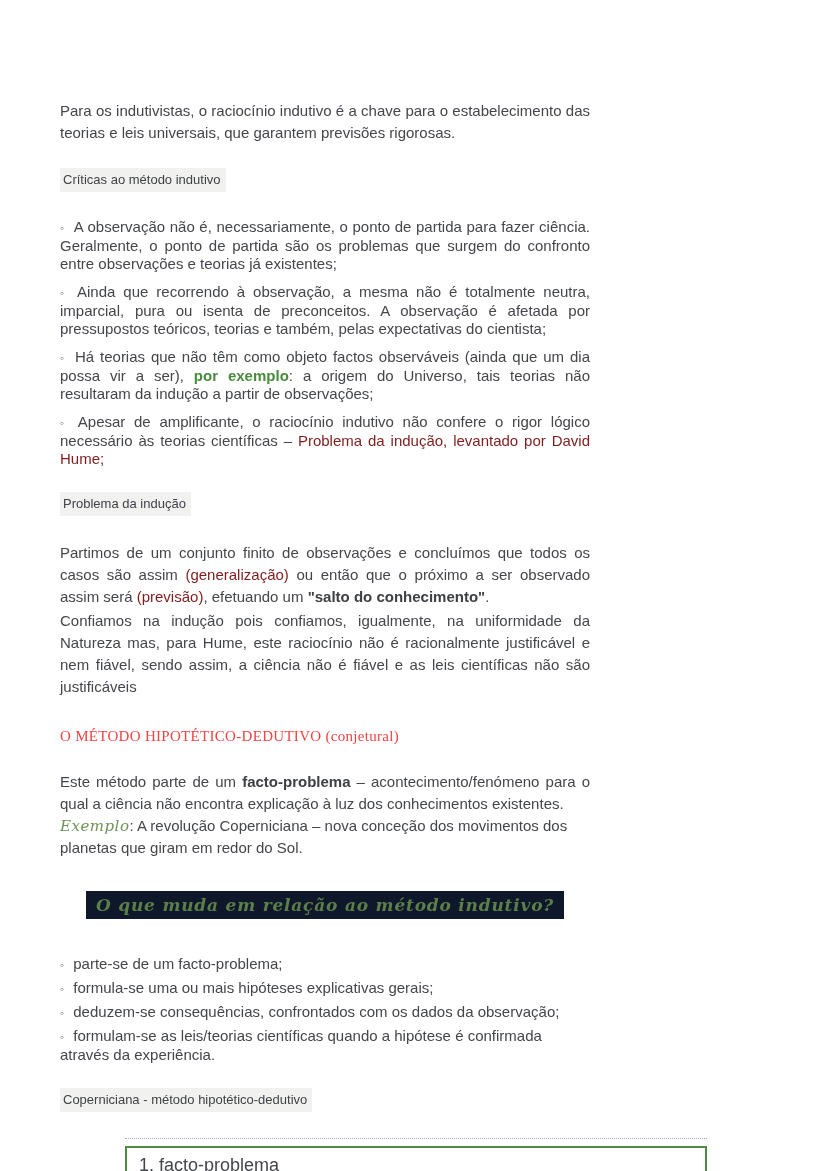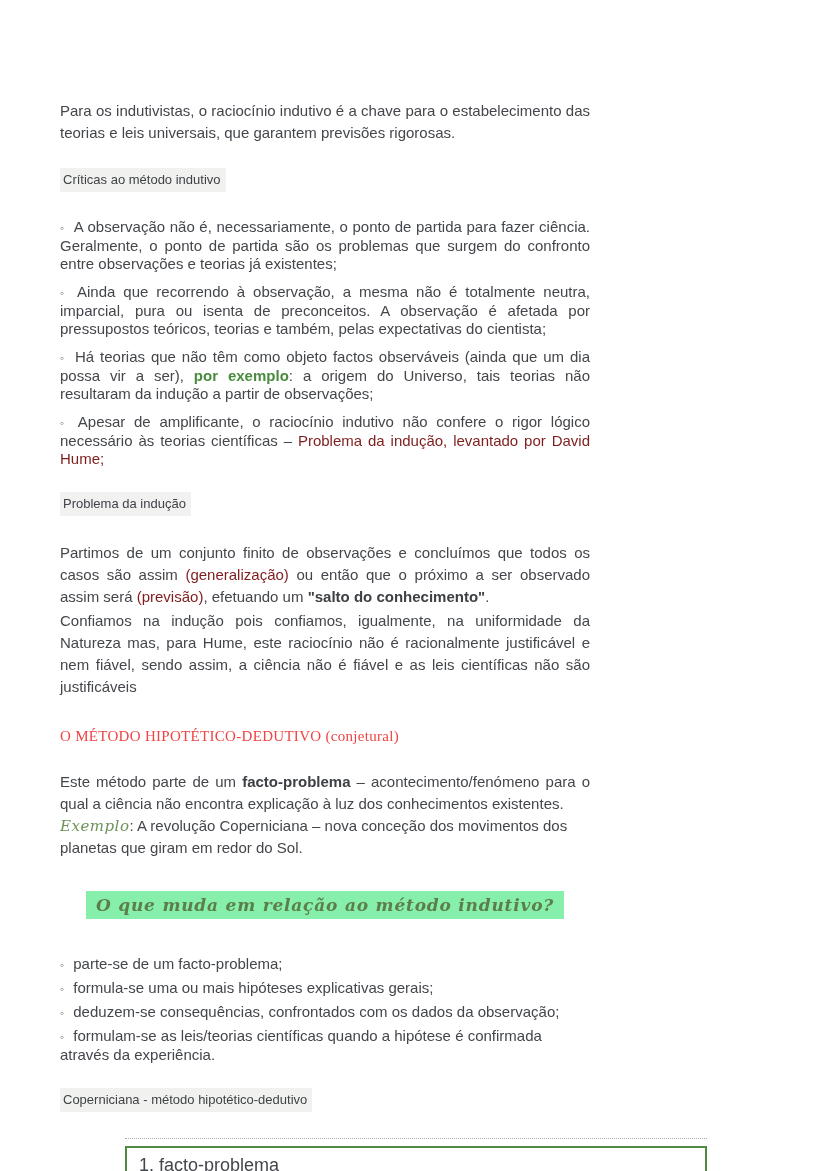--- a/index.html
+++ b/index.html
@@ -62,21 +62,21 @@
   }
   .question-row { text-align: center; margin: 32px 0 36px 0; }
   .script-question {
     display: inline-block;
     font-family: "DejaVu Serif", serif;
     font-style: italic;
     font-weight: 600;
     font-size: 17px;
     letter-spacing: 0.8px;
     color: #5c7f49;
-    background: #86efac;
+    background: #0f172a;
     padding: 4px 10px;
   }
   .simple-list .bullet-item { margin-bottom: 5px; text-align: left; }
   .table-wrap {
     margin-left: 65px;
     width: 582px;
     border-top: 1px dotted #a9aca9;
     border-bottom: 1px dotted #a9aca9;
     padding: 7px 0 4px 0;
     margin-top: 26px;

